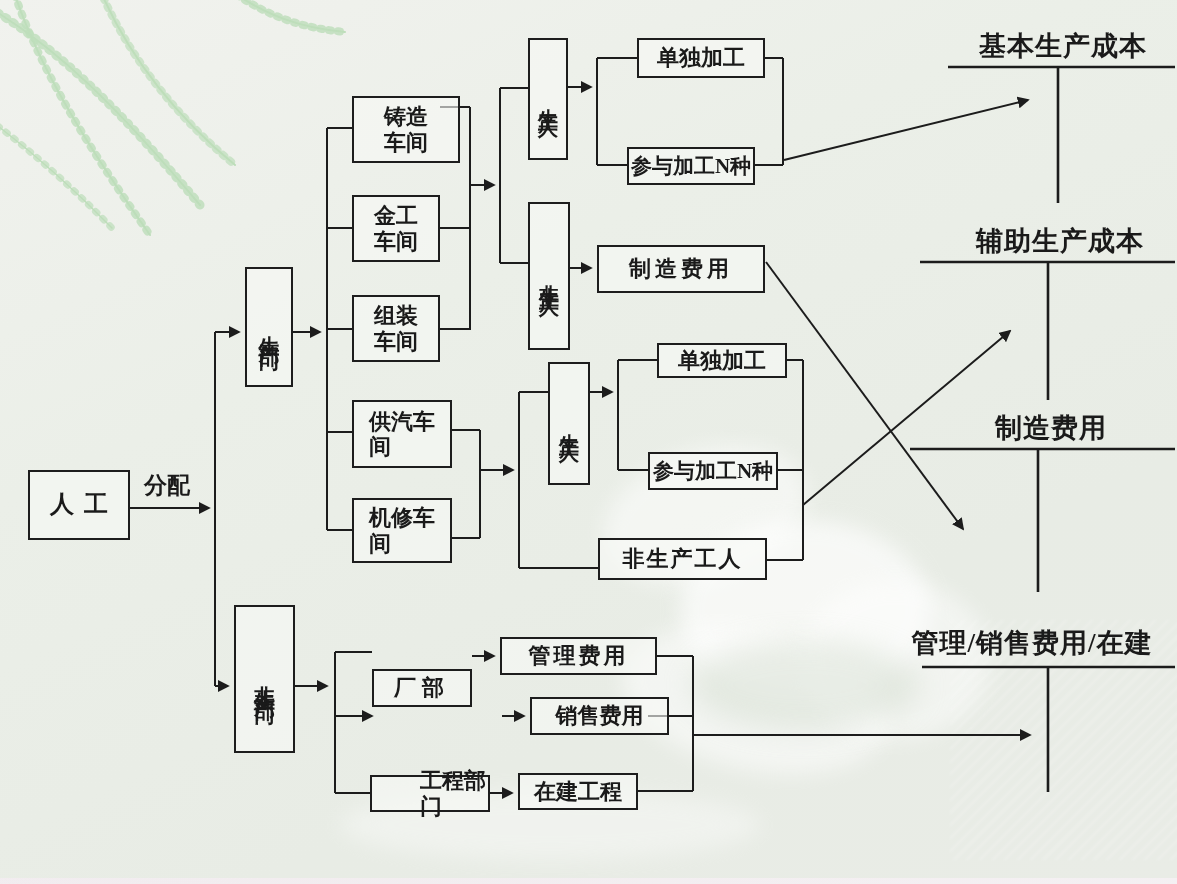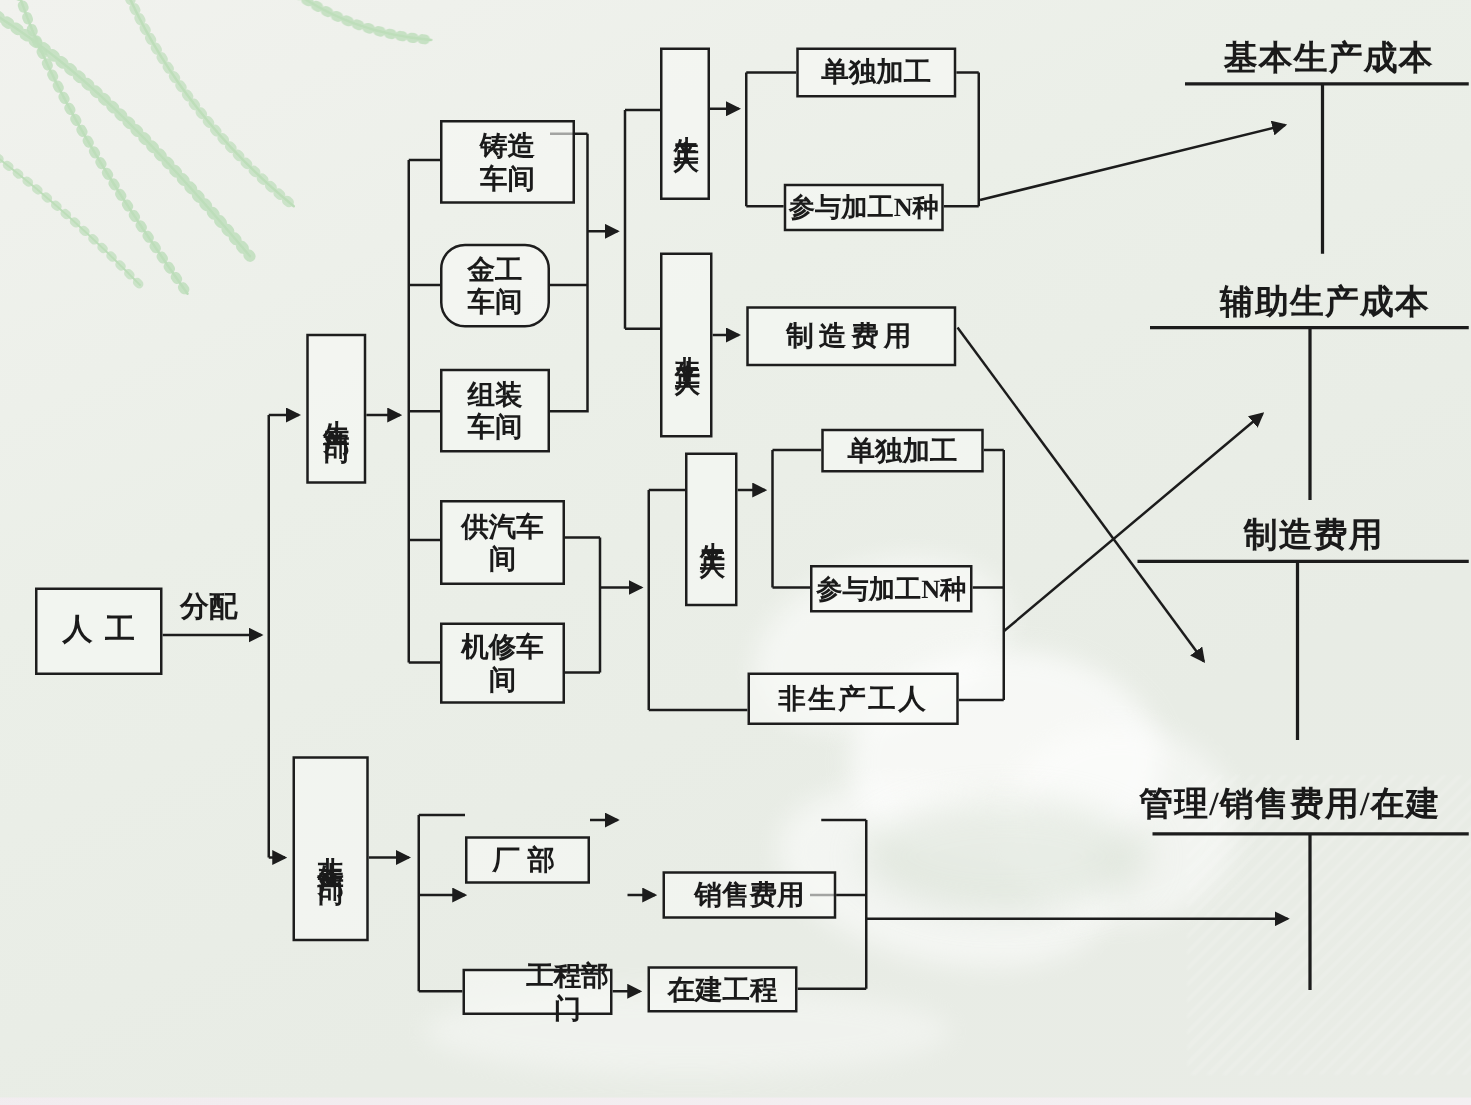--- a/index.html
+++ b/index.html
@@ -6,21 +6,21 @@
   #stage{
     position:relative;width:1177px;height:884px;overflow:hidden;
     background:linear-gradient(155deg,#f1f2ee 0%,#ebefe8 35%,#e8ece5 70%,#e9ece6 100%);
     font-family:"Liberation Serif","DejaVu Serif",serif;color:#1a1a1a;
   }
   .deco{position:absolute;pointer-events:none;}
   .blob{position:absolute;border-radius:50%;filter:blur(10px);pointer-events:none;}
   #connector-svg{position:absolute;left:0;top:0;}
   .fbox{
     position:absolute;border:2px solid #1d1d1d;background:rgba(247,249,245,.62);
-    display:flex;align-items:center;justify-content:center;text-align:center;
+    display:flex;align-items:center;justify-content:center;
     font-weight:700;font-size:22px;line-height:1.15;box-sizing:border-box;
     white-space:pre-line;
   }
   .vtext{writing-mode:vertical-lr;text-orientation:upright;letter-spacing:4px;}
   .tlabel{
     position:absolute;font-weight:700;font-size:27px;white-space:nowrap;
     transform:translateX(-50%);letter-spacing:1px;
   }
   .edge-label{
     position:absolute;font-weight:700;font-size:23px;white-space:nowrap;
@@ -112,21 +112,21 @@
   </svg>
 
   <div class="edge-label" style="left:144px;top:470px;">分配</div>
 
   <div class="fbox" style="left:28px;top:470px;width:102px;height:70px;font-size:24px;letter-spacing:10px;padding-left:10px;">人工</div>
 
   <div class="fbox vtext" style="left:245px;top:267px;width:48px;height:120px;font-size:21px;">生产部门</div>
 
   <div class="fbox" style="left:352px;top:96px;width:108px;height:67px;">铸造
 车间</div>
-  <div class="fbox" style="left:352px;top:195px;width:88px;height:67px;border-radius:20px;">金工
+  <div class="fbox" style="left:352px;top:195px;width:88px;height:67px;">金工
 车间</div>
   <div class="fbox" style="left:352px;top:295px;width:88px;height:67px;">组装
 车间</div>
   <div class="fbox" style="left:352px;top:400px;width:100px;height:68px;">供汽车
 间</div>
   <div class="fbox" style="left:352px;top:498px;width:100px;height:65px;">机修车
 间</div>
 
   <div class="fbox vtext" style="left:528px;top:38px;width:40px;height:122px;font-size:20px;letter-spacing:3px;">生产工人</div>
   <div class="fbox" style="left:637px;top:38px;width:128px;height:40px;">单独加工</div>
@@ -134,20 +134,21 @@
   <div class="fbox vtext" style="left:528px;top:202px;width:42px;height:148px;font-size:20px;letter-spacing:3px;">非生产工人</div>
   <div class="fbox" style="left:597px;top:245px;width:168px;height:48px;letter-spacing:4px;">制造费用</div>
 
   <div class="fbox vtext" style="left:548px;top:362px;width:42px;height:123px;font-size:20px;letter-spacing:3px;">生产工人</div>
   <div class="fbox" style="left:657px;top:343px;width:130px;height:35px;">单独加工</div>
   <div class="fbox" style="left:648px;top:452px;width:130px;height:38px;font-size:21px;">参与加工N种</div>
   <div class="fbox" style="left:598px;top:538px;width:169px;height:42px;letter-spacing:2px;">非生产工人</div>
 
   <div class="fbox vtext" style="left:234px;top:605px;width:61px;height:148px;font-size:21px;">非生产部门</div>
   <div class="fbox" style="left:372px;top:669px;width:100px;height:38px;letter-spacing:6px;">厂部</div>
+  <div class="fbox" style="left:500px;top:637px;width:157px;height:38px;letter-spacing:3px;">管理费用</div>
   <div class="fbox" style="left:530px;top:697px;width:139px;height:38px;">销售费用</div>
   <div class="fbox" style="left:370px;top:775px;width:120px;height:37px;padding-left:48px;">工程部门</div>
   <div class="fbox" style="left:518px;top:773px;width:120px;height:37px;">在建工程</div>
 
   <div class="tlabel" style="left:1063px;top:28px;">基本生产成本</div>
   <div class="tlabel" style="left:1060px;top:223px;">辅助生产成本</div>
   <div class="tlabel" style="left:1051px;top:410px;">制造费用</div>
   <div class="tlabel" style="left:1032px;top:625px;">管理/销售费用/在建</div>
 
   <div class="bottom-strip"></div>

